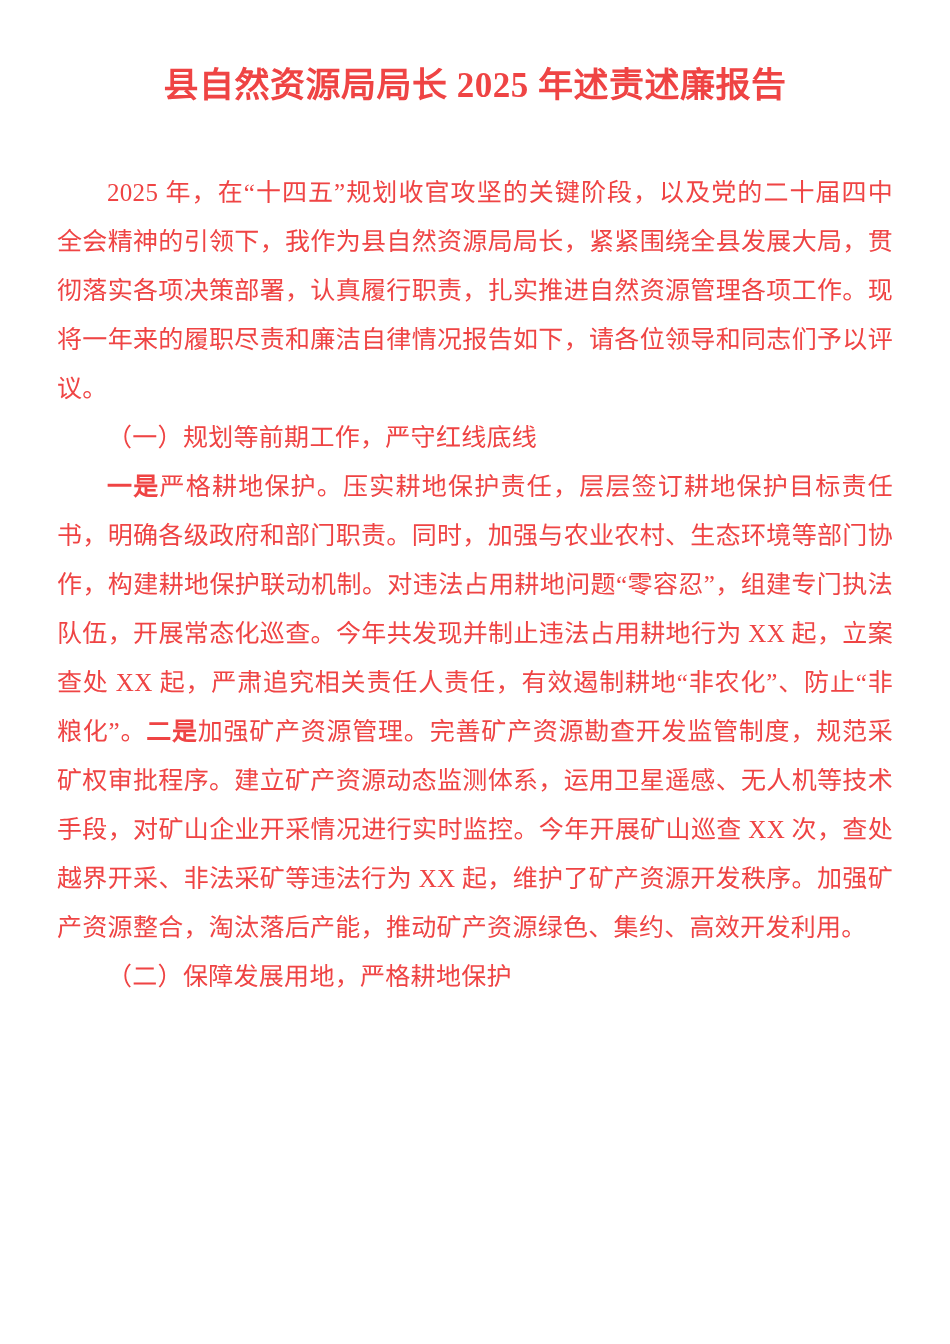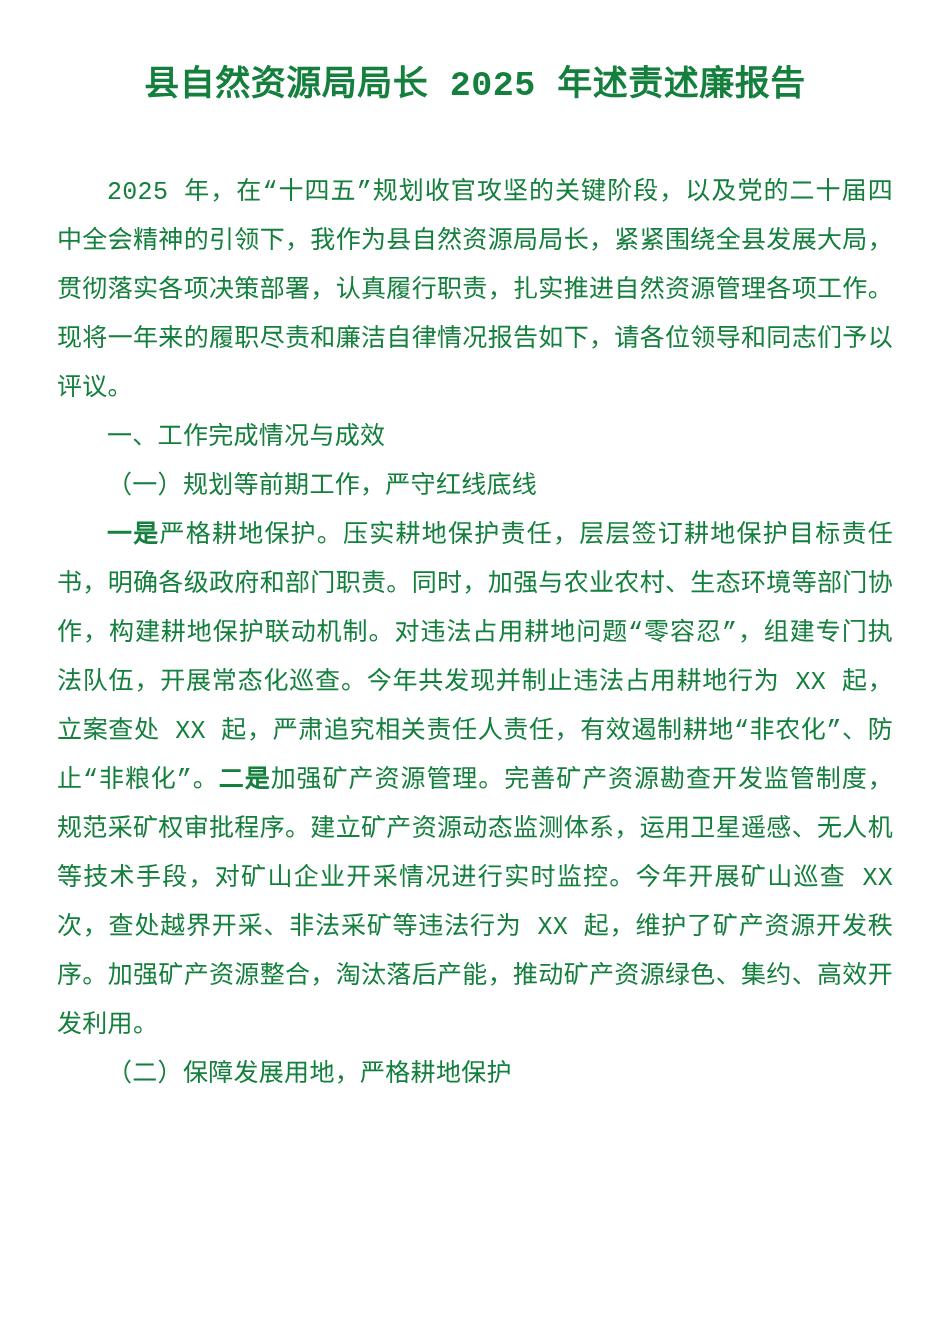--- a/index.html
+++ b/index.html
@@ -9,22 +9,22 @@
     background: #ffffff;
   }
   .page {
     position: relative;
     box-sizing: border-box;
     width: 950px;
     height: 1344px;
     margin: 0 auto;
     background: #ffffff;
     padding: 64px 57px 0 57px;
-    font-family: Liberation Mono, monospace;
-    color: #15803d;
+    font-family: Liberation Serif, serif;
+    color: #ef4444;
     overflow: hidden;
   }
   .doc-title {
     margin: 0 0 60px 0;
     font-size: 35px;
     font-weight: bold;
     line-height: 44px;
     text-align: center;
     letter-spacing: 0.5px;
   }
@@ -43,21 +43,20 @@
 </style>
 </head>
 <body>
 
 <div class="page">
 
   <h1 class="doc-title">县自然资源局局长 2025 年述责述廉报告</h1>
 
   <p class="body-para">2025 年，在“十四五”规划收官攻坚的关键阶段，以及党的二十届四中全会精神的引领下，我作为县自然资源局局长，紧紧围绕全县发展大局，贯彻落实各项决策部署，认真履行职责，扎实推进自然资源管理各项工作。现将一年来的履职尽责和廉洁自律情况报告如下，请各位领导和同志们予以评议。</p>
 
-  <p class="body-para">一、工作完成情况与成效</p>
 
   <p class="body-para">（一）规划等前期工作，严守红线底线</p>
 
   <p class="body-para"><span class="run-bold">一是</span><span>严格耕地保护。压实耕地保护责任，层层签订耕地保护目标责任书，明确各级政府和部门职责。同时，加强与农业农村、生态环境等部门协作，构建耕地保护联动机制。对违法占用耕地问题“零容忍”，组建专门执法队伍，开展常态化巡查。今年共发现并制止违法占用耕地行为 XX 起，立案查处 XX 起，严肃追究相关责任人责任，有效遏制耕地“非农化”、防止“非粮化”。</span><span class="run-bold">二是</span><span>加强矿产资源管理。完善矿产资源勘查开发监管制度，规范采矿权审批程序。建立矿产资源动态监测体系，运用卫星遥感、无人机等技术手段，对矿山企业开采情况进行实时监控。今年开展矿山巡查 XX 次，查处越界开采、非法采矿等违法行为 XX 起，维护了矿产资源开发秩序。加强矿产资源整合，淘汰落后产能，推动矿产资源绿色、集约、高效开发利用。</span></p>
 
   <p class="body-para">（二）保障发展用地，严格耕地保护</p>
 
 
 </div>
 

